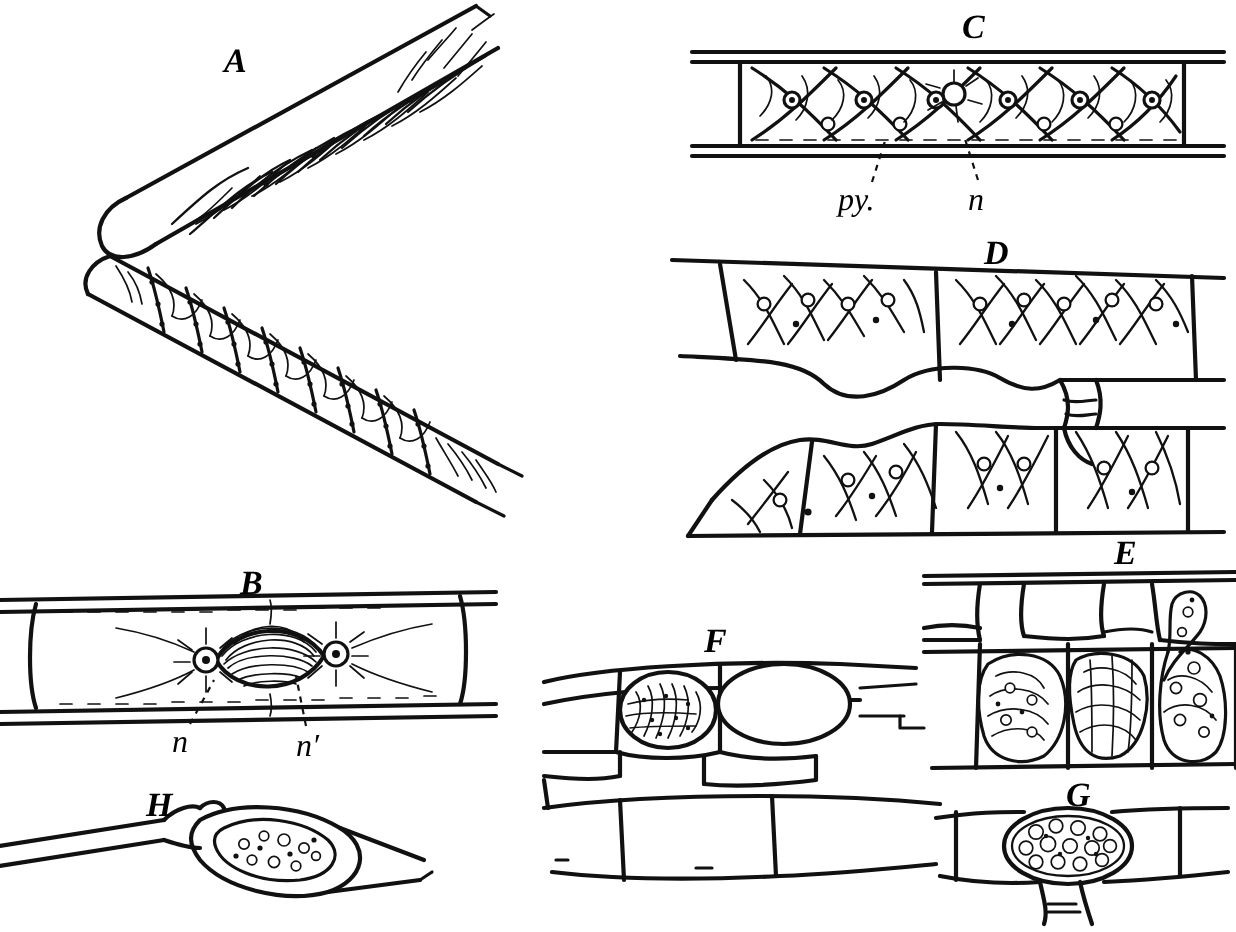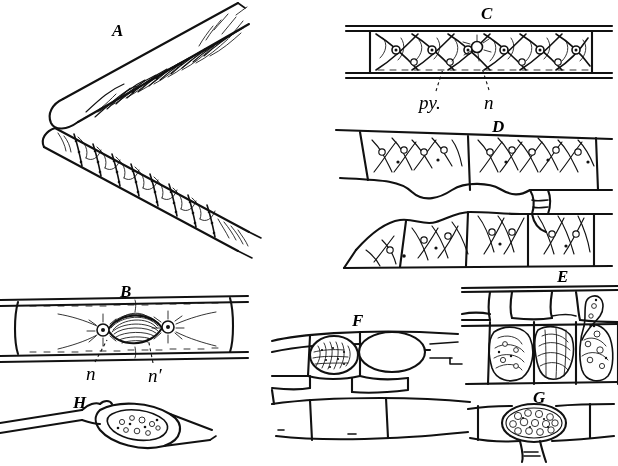--- a/index.html
+++ b/index.html
@@ -30,21 +30,21 @@
     font-size:17px;
     line-height:1;
     color:#000;
     user-select:none;
     white-space:nowrap;
   }
   .ann-label{
     position:absolute;
     font-family:"Liberation Serif", serif;
     font-style:italic;
-    font-size:19px;
+    font-size:16px;
     line-height:1;
     color:#000;
     user-select:none;
     white-space:nowrap;
   }
   .ink{fill:none;stroke:#111111;stroke-linecap:round;stroke-linejoin:round;}
   .w2{stroke-width:2.1;}
   .w15{stroke-width:1.6;}
   .w1{stroke-width:1.15;}
   .w08{stroke-width:0.85;}

